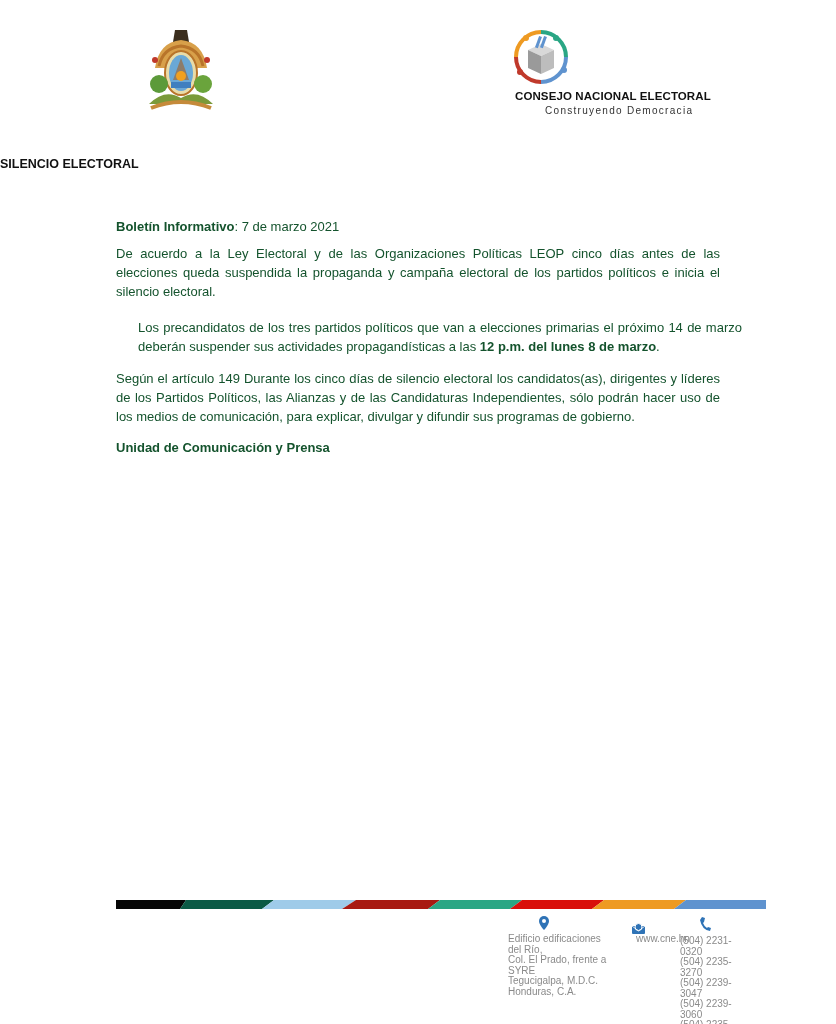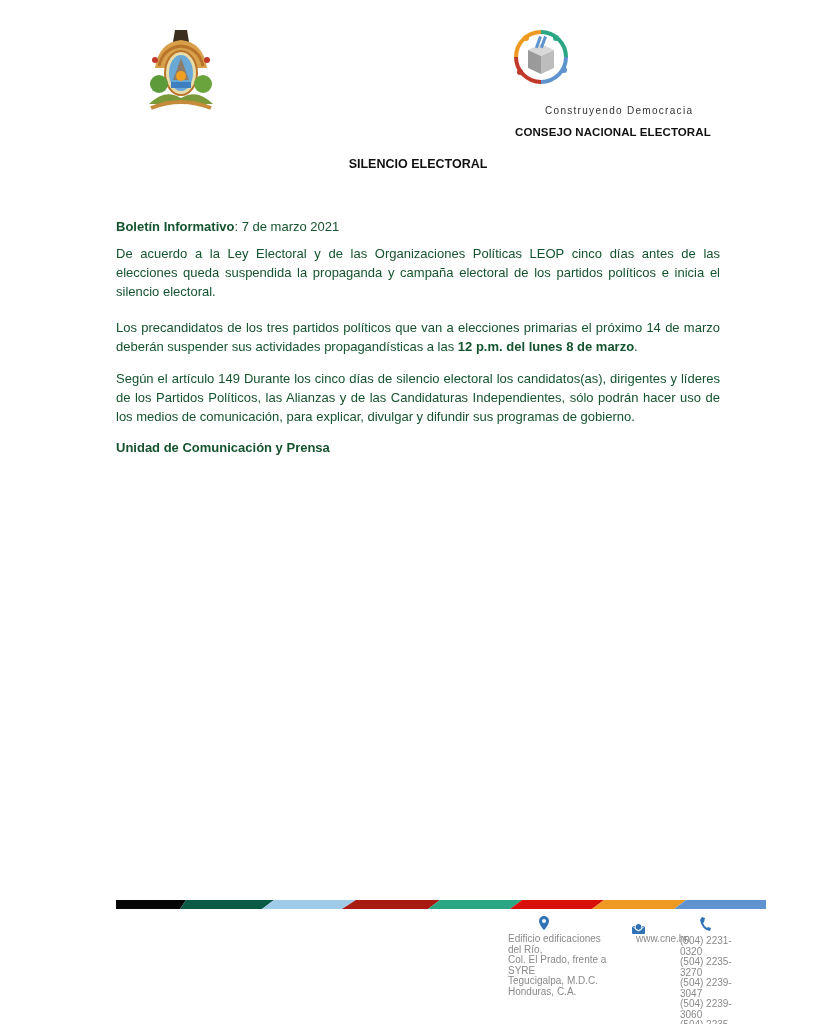--- a/index.html
+++ b/index.html
@@ -2,29 +2,29 @@
 <html><head>
   <meta charset="utf-8">
   <style>
     html, body { margin: 0; padding: 0; background: #ffffff; }
     body { width: 836px; height: 1024px; position: relative; overflow: hidden; font-family: "Liberation Sans", sans-serif; color: #1a1a1a; }
 
     .seal { position: absolute; left: 145px; top: 28px; width: 72px; height: 84px; }
     .cne-logo { position: absolute; left: 512px; top: 28px; width: 190px; height: 90px; }
     .cne-mark { position: absolute; left: 0; top: 0; width: 58px; height: 58px; }
     .cne-word { position: absolute; left: 62px; top: 2px; font-family: "Liberation Sans", sans-serif; font-weight: 900; font-size: 56px; line-height: 56px; letter-spacing: -1px; color: #0a0a0a; }
-    .cne-name { position: absolute; left: 3px; top: 62px; font-weight: 700; font-size: 11.5px; letter-spacing: 0.1px; color: #111; white-space: nowrap; margin-top: 36px; }
+    .cne-name { position: absolute; left: 3px; top: 62px; font-weight: 700; font-size: 11.5px; letter-spacing: 0.1px; color: #111; white-space: nowrap; }
     .cne-tag { position: absolute; left: 33px; top: 77px; font-size: 10px; letter-spacing: 1.3px; color: #333; white-space: nowrap; }
 
-    .doc-title { position: absolute; left: 0; width: 836px; top: 157px; text-align: center; font-weight: 700; font-size: 12.5px; color: #111; }
+    .doc-title { position: absolute; left: 0; width: 836px; top: 157px; text-align: left; font-weight: 700; font-size: 12.5px; color: #111; }
 
     .body-text { position: absolute; left: 116px; width: 604px; font-size: 13px; line-height: 19px; text-align: justify; color: #14532d; }
     .p-bulletin { top: 217px; }
     .p1 { top: 244px; }
-    .p2 { top: 318px; }
+    .p2 { top: 318px; margin-left: 22px; }
     .p3 { top: 369px; }
     .p-signature { top: 438px; font-weight: 700; }
     .b { font-weight: 700; }
 
     .stripe { position: absolute; left: 116px; top: 895px; width: 650px; height: 9px; }
 
     .footer-col { position: absolute; font-size: 10px; line-height: 10.5px; color: #8a8a8a; }
     .f-addr { left: 508px; top: 934px; width: 100px; }
     .f-web { left: 636px; top: 934px; width: 60px; }
     .f-phone { left: 680px; top: 936px; width: 70px; }

